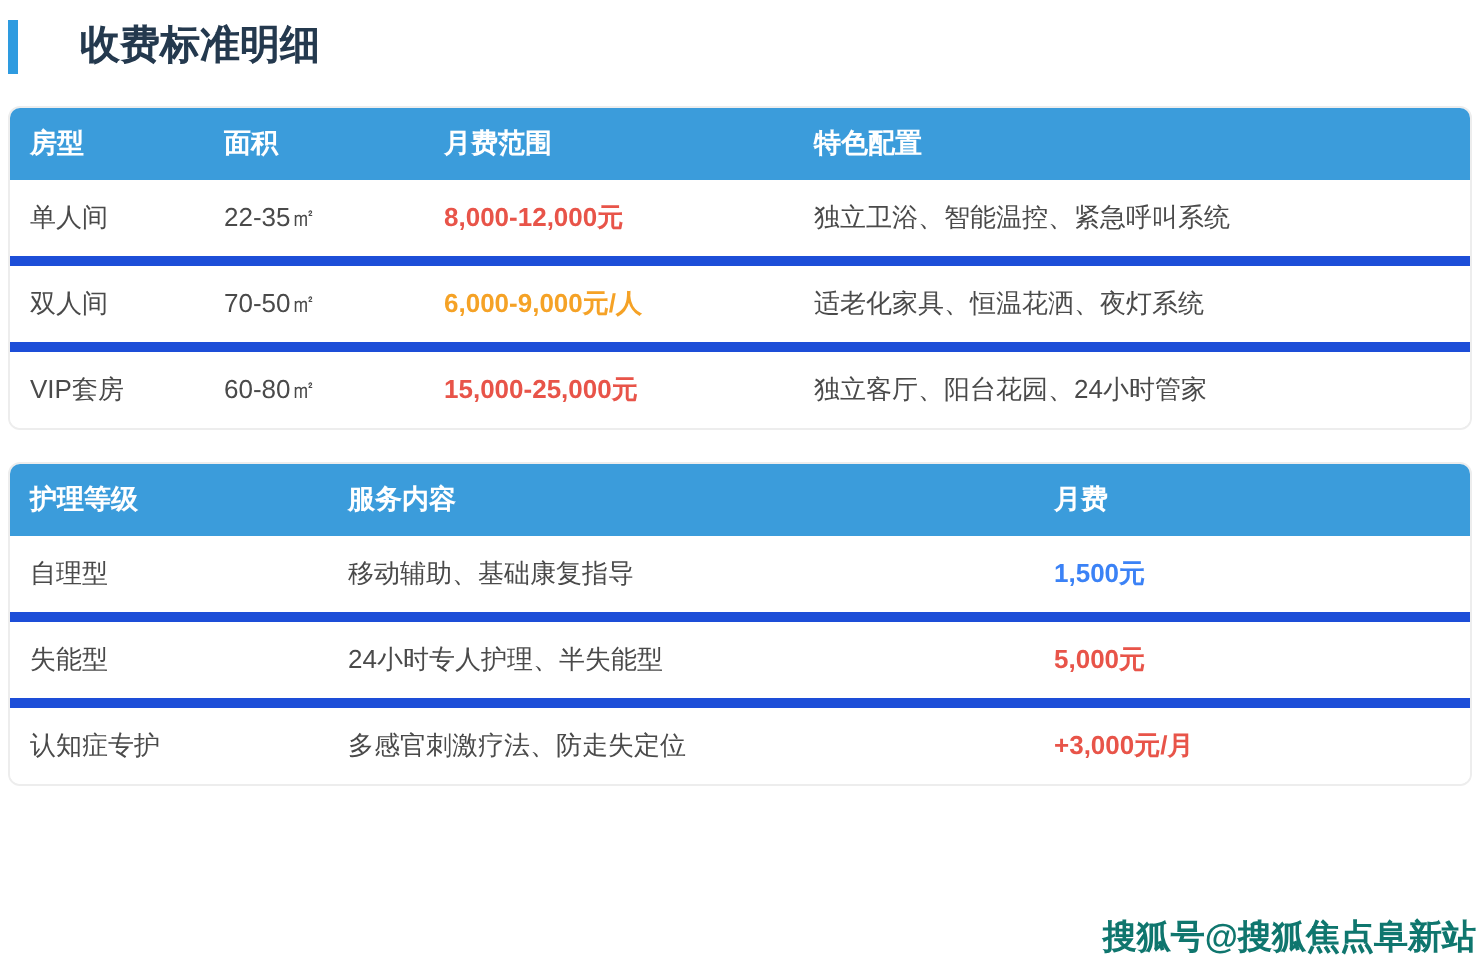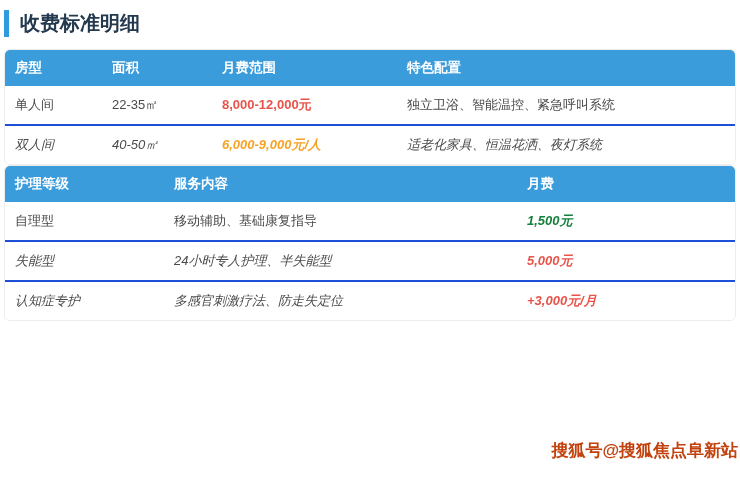--- a/index.html
+++ b/index.html
@@ -14,21 +14,22 @@
     overflow: hidden;
     font-family: "Liberation Sans", "DejaVu Sans", sans-serif;
     color: #4a4a4a;
   }
   .content {
     padding: 8px 4px 0 4px;
   }
   .title-row {
     display: flex;
     align-items: flex-start;
-    margin: 2px 0 12px 0;
+    margin: 2px 0 0 0;
+    gap: 20px;
   }
   .title-accent-bar {
     width: 5px;
     height: 27px;
     background: #2e9be0;
     margin-right: 11px;
     flex: 0 0 auto;
   }
   .page-title {
     font-size: 20px;
@@ -38,20 +39,21 @@
     line-height: 27px;
   }
   .section-label {
     font-size: 14px;
     font-weight: bold;
     color: #333333;
     margin: 23px 0 0 1px;
     line-height: 16px;
   }
   .table-wrap {
+    margin-top: 16px;
     border: 1px solid #ededed;
     border-radius: 6px;
     overflow: hidden;
     background: #ffffff;
   }
   table {
     width: 100%;
     border-collapse: collapse;
     table-layout: fixed;
   }
@@ -70,34 +72,33 @@
     background: #ffffff;
     font-size: 13px;
     color: #4a4a4a;
     padding: 0 10px;
     height: 38px;
     line-height: 38px;
     white-space: nowrap;
     overflow: hidden;
   }
   tbody tr + tr td {
-    border-top: 2px solid #1d4ed8;
-    font-style: italic;
+    border-top: 5px solid #1d4ed8;
   }
   .fee { font-weight: bold; }
   .fee-red    { color: #e85449; }
   .fee-orange { color: #f5a226; }
-  .fee-green  { color: #15803d; font-style: italic; }
+  .fee-green  { color: #3b82f6; }
   .watermark {
     position: absolute;
     right: 2px;
-    bottom: 25px;
+    bottom: 7px;
     font-size: 17px;
     font-weight: bold;
-    color: #c2410c;
+    color: #0f766e;
     white-space: nowrap;
     z-index: 10;
   }
 </style>
 </head>
 <body>
 
 <div class="content">
 
   <div class="title-row">
@@ -124,23 +125,29 @@
       </thead>
       <tbody>
         <tr>
           <td>单人间</td>
           <td>22-35㎡</td>
           <td class="fee fee-red">8,000-12,000元</td>
           <td>独立卫浴、智能温控、紧急呼叫系统</td>
         </tr>
         <tr>
           <td>双人间</td>
-          <td>40-50㎡</td>
+          <td>70-50㎡</td>
           <td class="fee fee-orange">6,000-9,000元/人</td>
           <td>适老化家具、恒温花洒、夜灯系统</td>
+        </tr>
+        <tr>
+          <td>VIP套房</td>
+          <td>60-80㎡</td>
+          <td class="fee fee-red">15,000-25,000元</td>
+          <td>独立客厅、阳台花园、24小时管家</td>
         </tr>
       </tbody>
     </table>
   </div>
 
 
   <div class="table-wrap">
     <table>
       <colgroup>
         <col style="width:159px">

